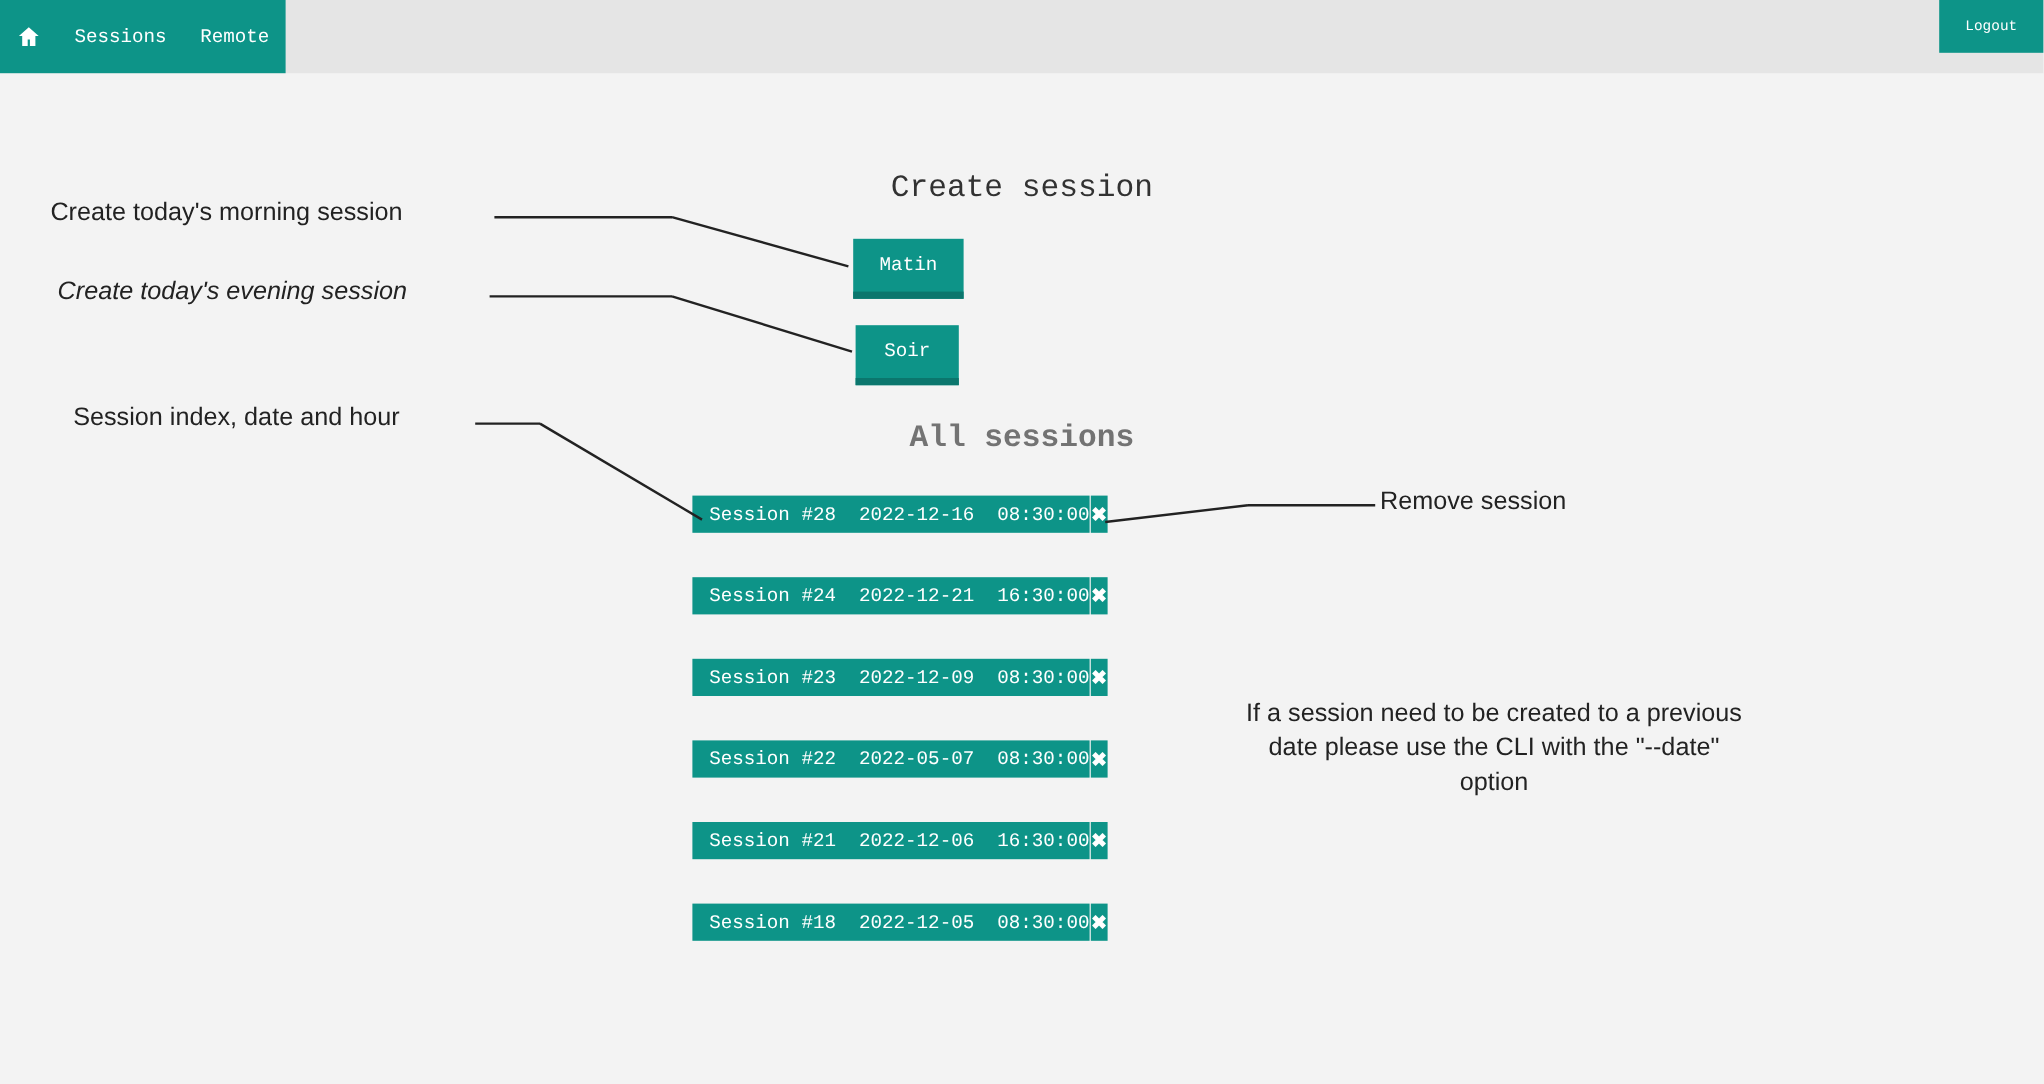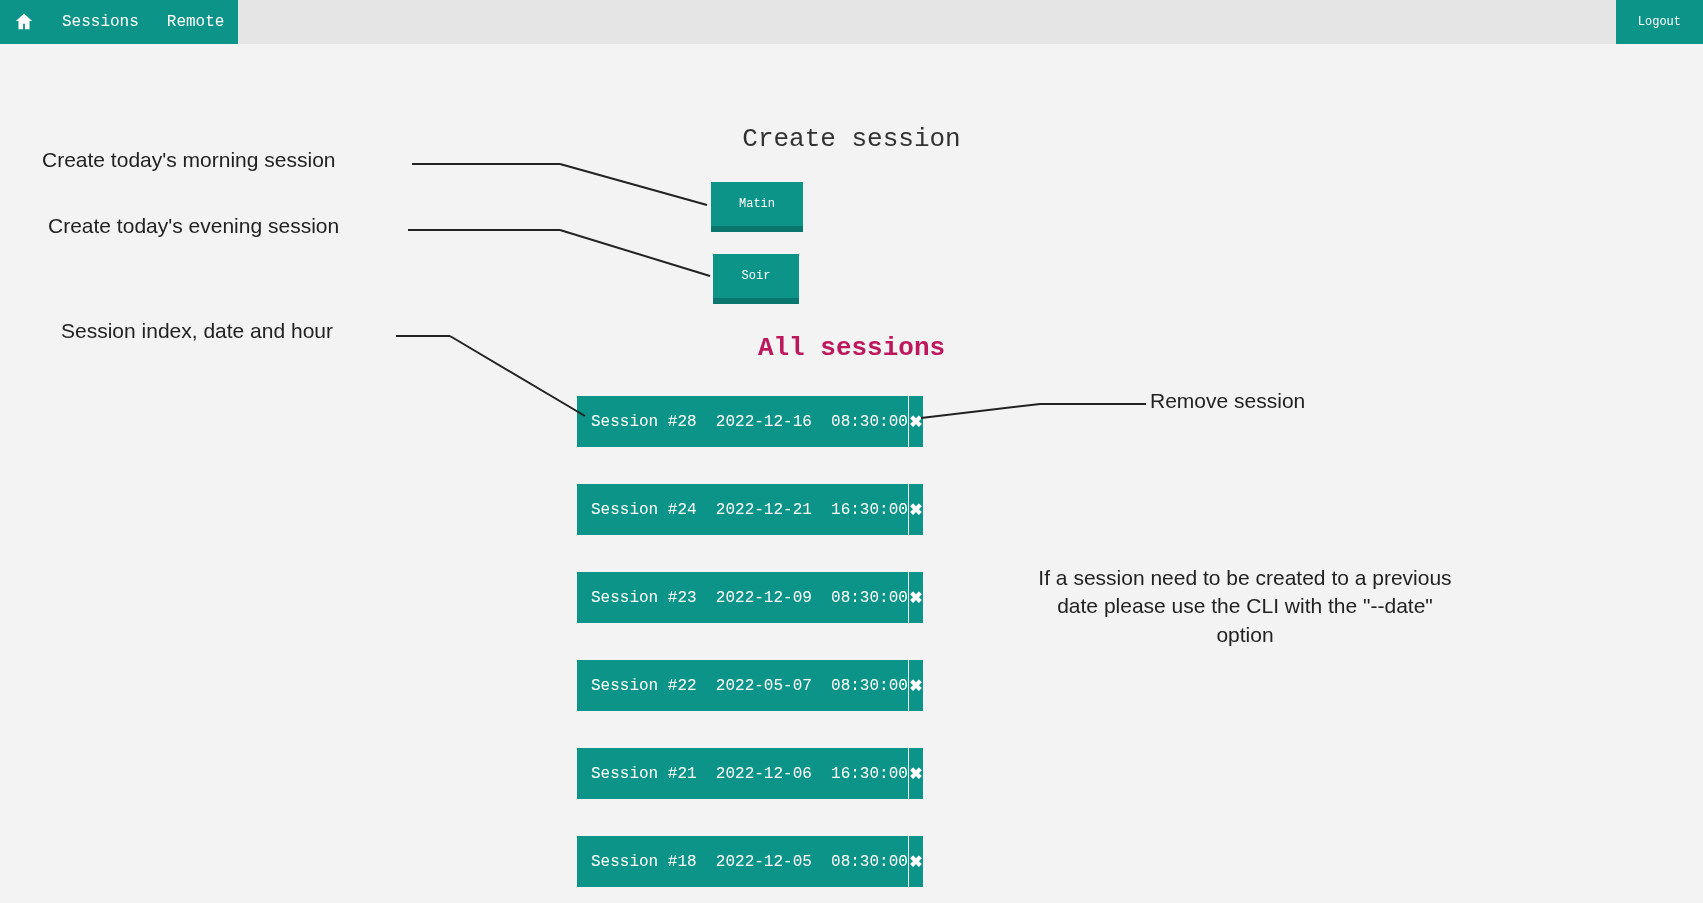--- a/index.html
+++ b/index.html
@@ -6,21 +6,21 @@
   body {
     font-family: Arial, sans-serif;
     background: #f3f3f3;
     width: 1703px;
     height: 903px;
     position: relative;
     overflow: hidden;
   }
   .navbar {
     width: 100%;
-    height: 44px;
+    height: 61px;
     background: #e5e5e5;
     display: flex;
     align-items: stretch;
     text-align: center;
   }
   .navbar-left {
     background: #0d9488;
     display: flex;
     align-items: center;
     height: 100%;
@@ -68,49 +68,49 @@
     font-family: 'Courier New', monospace;
     font-size: 26px;
     font-weight: normal;
     color: #323232;
   }
   .btn-teal {
     position: absolute;
     background: #0d9488;
     color: #fff;
     font-family: 'Courier New', monospace;
-    font-size: 12px;
+    font-size: 16px;
     display: flex;
     align-items: center;
     justify-content: center;
     border-bottom: 6px solid #0b766d;
     cursor: pointer;
     text-align: center;
   }
   .btn-matin { top: 138px; left: 711px; width: 92px; height: 50px; }
   .btn-soir  { top: 210px; left: 713px; width: 86px; height: 50px; }
   .heading-all {
     position: absolute;
     top: 289px;
     left: 0;
     width: 100%;
     text-align: center;
     font-family: 'Courier New', monospace;
     font-size: 26px;
     font-weight: bold;
-    color: #be185d;
+    color: #737373;
   }
   .session-list {
     position: absolute;
     top: 352px;
     left: 577px;
   }
   .session-row {
     width: 346px;
-    height: 51px;
+    height: 31px;
     margin-bottom: 37px;
     display: flex;
     align-items: stretch;
     position: relative;
   }
   .session-label {
     flex: 1;
     background: #0d9488;
     color: #fff;
     font-family: 'Courier New', monospace;
@@ -133,21 +133,21 @@
     font-size: 16px;
     font-weight: bold;
   }
   .annot {
     position: absolute;
     font-size: 21px;
     color: #222;
     font-family: Arial, sans-serif;
   }
   .annot-1 { top: 104px; left: 42px; }
-  .annot-2 { top: 170px; left: 48px; }
+  .annot-2 { top: 170px; left: 48px; font-style: italic; }
   .annot-3 { top: 275px; left: 61px; }
   .annot-4 { top: 345px; left: 1150px; }
   .annot-5 { top: 520px; left: 1030px; width: 430px; text-align: center; line-height: 1.35; }
   svg.overlay {
     position: absolute;
     top: 0;
     left: 0;
     width: 1703px;
     height: 903px;
     pointer-events: none;

